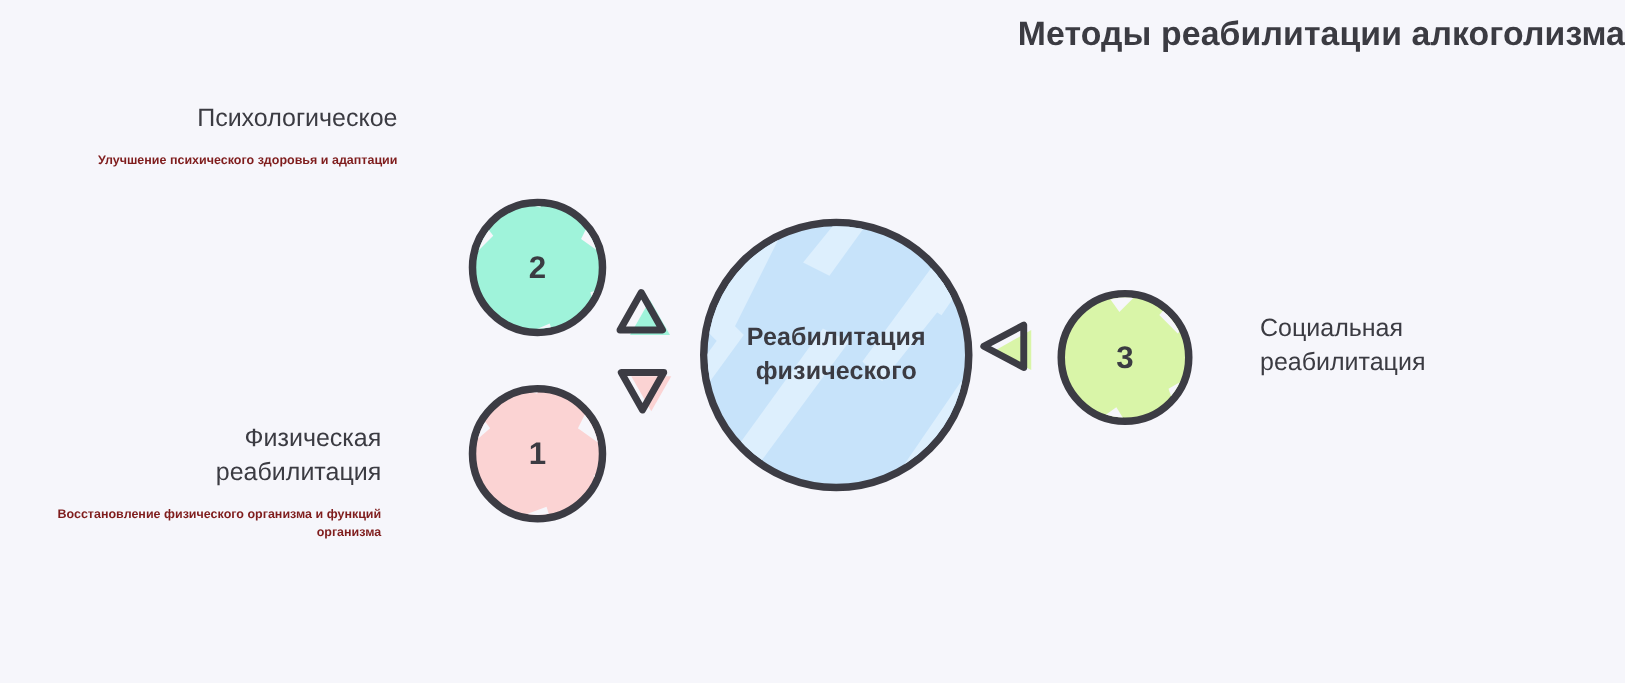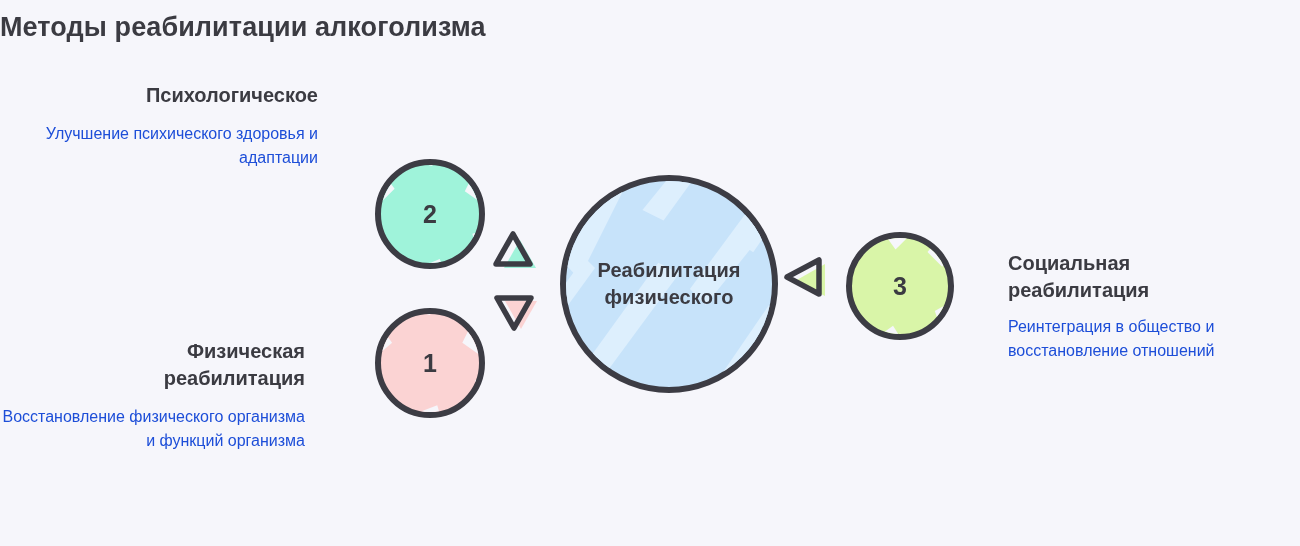--- a/index.html
+++ b/index.html
@@ -23,42 +23,43 @@
     width: 1300px;
     height: 546px;
   }
 
   
   .page-title {
     position: absolute;
     left: 0;
     top: 12px;
     width: 1300px;
-    text-align: left;
+    text-align: right;
     font-size: 27px;
     font-weight: bold;
     color: #3b3b42;
     letter-spacing: 0.1px;
   }
 
   
   .side-block { position: absolute; }
 
   .side-block .block-heading {
     font-size: 20px;
-    font-weight: bold;
+    font-weight: normal;
     color: #3b3b42;
     line-height: 1.35;
     margin: 0;
   }
   .side-block .block-body {
-    font-size: 16px;
-    color: #1d4ed8;
+    font-size: 10px;
+    color: #7f1d1d;
     line-height: 1.48;
     margin: 0;
+    font-weight: bold;
   }
 
   .block-left { text-align: right; }
   .block-left .block-body { margin-top: 13px; }
 
   .block-right { text-align: left; margin-top: 41px; }
   .block-right .block-body { margin-top: 11px; }
 
   #block-psych {
     left: 13px;
@@ -173,21 +174,20 @@
       <span>реабилитация</span>
     </div>
     <div class="block-body">Восстановление физического организма и функций организма</div>
   </div>
 
   <div class="side-block block-right" id="block-social">
     <div class="block-heading">
       <span>Социальная</span><br>
       <span>реабилитация</span>
     </div>
-    <div class="block-body">Реинтеграция в общество и восстановление отношений</div>
   </div>
 
   <div class="node" id="node-center">
     <svg class="node-texture" viewBox="0 0 100 100" preserveAspectRatio="none">
       <g fill="#ddeffd">
         <polygon points="8,40 30,-8 44,-8 16,48"></polygon>
         <polygon points="40,22 66,-10 74,-10 48,26"></polygon>
         <polygon points="58,52 86,14 96,18 64,58"></polygon>
         <polygon points="20,78 46,42 54,46 26,84"></polygon>
         <polygon points="62,96 88,58 94,64 70,102"></polygon>

